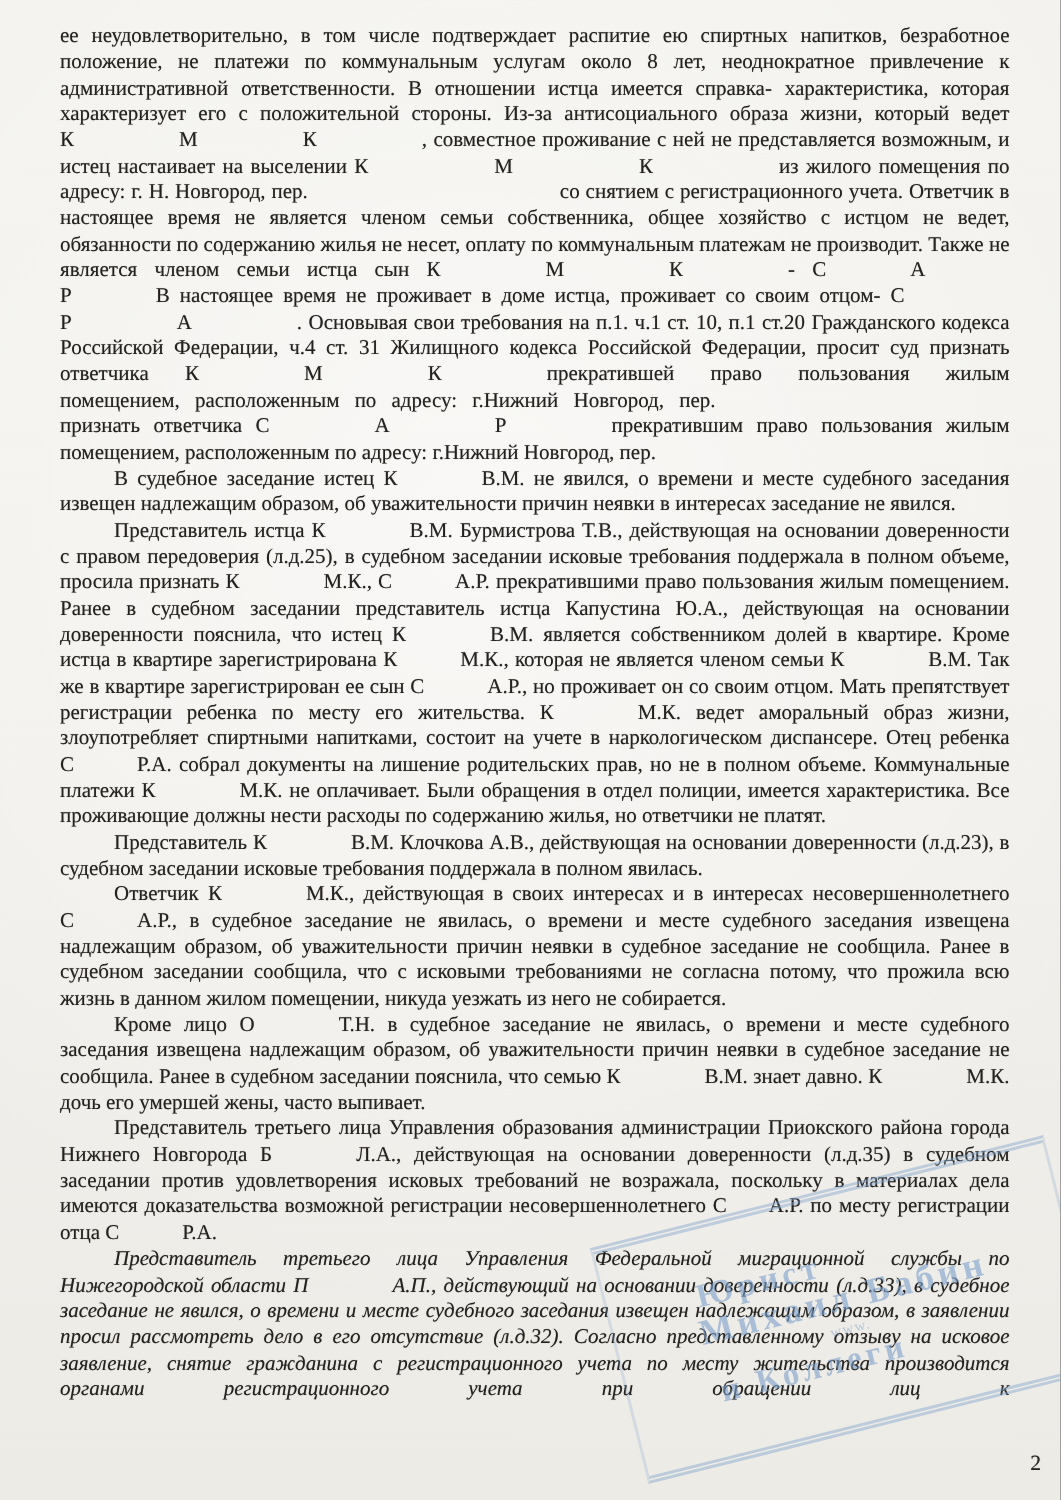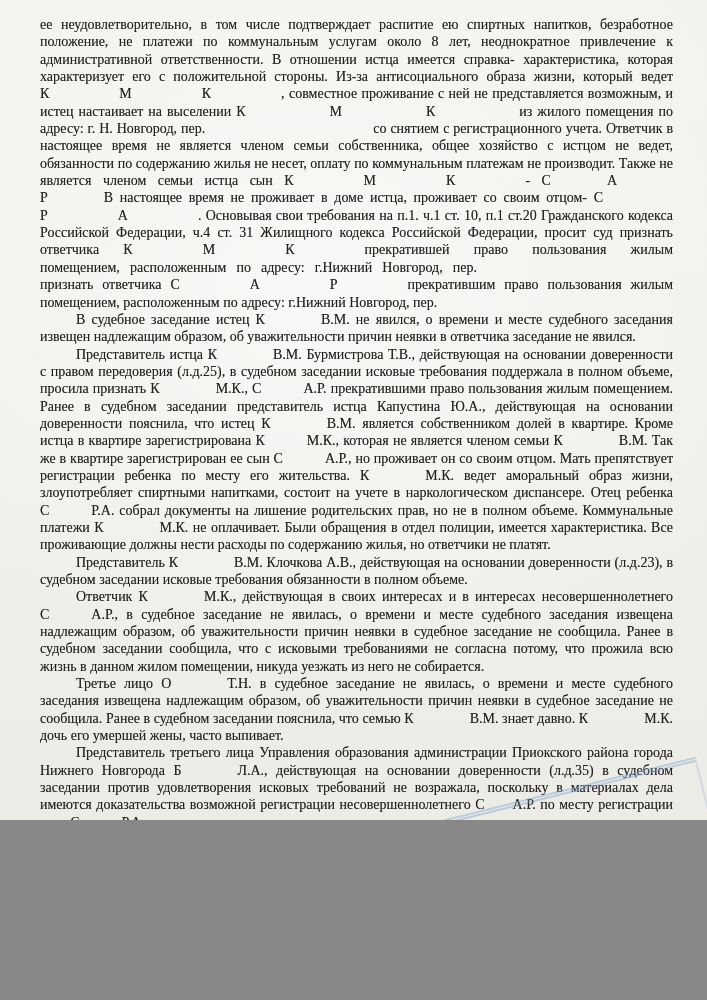--- a/index.html
+++ b/index.html
@@ -1,18 +1,18 @@
 <!DOCTYPE html>
 <html><head>
 <meta charset="utf-8">
 <style>
   html,body { margin:0; padding:0; background:#888; }
   .page {
     position:relative;
-    width:707px; height:820px;
+    width:707px; height:1000px;
     margin:0 auto;
     background:
       radial-gradient(ellipse 120% 90% at 45% 35%, rgba(255,255,255,0.55) 0%, rgba(255,255,255,0) 60%),
       linear-gradient(180deg, #f3f2ee 0%, #f1efeb 55%, #edebe6 100%);
     overflow:hidden;
     font-family:"Liberation Serif", serif;
   }
   .doc {
     position:absolute; left:40px; top:16px; width:633px;
     color:#24221f;
@@ -53,25 +53,25 @@
     text-shadow:0 0 0.6px rgba(35,32,30,0.45);
   }
 </style>
 </head>
 <body>
 
 <div class="page">
 
   <div class="doc">
     <p class="para">ее неудовлетворительно, в том числе подтверждает распитие ею спиртных напитков, безработное положение, не платежи по коммунальным услугам около 8 лет, неоднократное привлечение к административной ответственности. В отношении истца имеется справка- характеристика, которая характеризует его с положительной стороны. Из-за антисоциального образа жизни, который ведет К     М     К     , совместное проживание с ней не представляется возможным, и истец настаивает на выселении К      М      К      из жилого помещения по адресу: г. Н. Новгород, пер.            со снятием с регистрационного учета. Ответчик в настоящее время не является членом семьи собственника, общее хозяйство с истцом не ведет, обязанности по содержанию жилья не несет, оплату по коммунальным платежам не производит. Также не является членом семьи истца сын К     М     К     - С    А    Р    В настоящее время не проживает в доме истца, проживает со своим отцом- С     Р     А     . Основывая свои требования на п.1. ч.1 ст. 10, п.1 ст.20 Гражданского кодекса Российской Федерации, ч.4 ст. 31 Жилищного кодекса  Российской Федерации, просит суд признать ответчика К     М     К     прекратившей право пользования жилым помещением, расположенным по адресу: г.Нижний Новгород, пер.              признать ответчика С     А     Р     прекратившим право пользования жилым помещением, расположенным по адресу: г.Нижний Новгород, пер.</p>
-    <p class="para indent">В судебное заседание истец К    В.М. не явился, о времени и месте судебного заседания извещен надлежащим образом, об уважительности причин неявки в ответчика заседание не явился.</p>
+    <p class="para indent">В судебное заседание истец К    В.М. не явился, о времени и месте судебного заседания извещен надлежащим образом, об уважительности причин неявки в интересах заседание не явился.</p>
     <p class="para indent">Представитель истца К    В.М. Бурмистрова Т.В., действующая на основании доверенности с правом передоверия (л.д.25), в судебном заседании исковые требования поддержала в полном объеме, просила признать К    М.К., С   А.Р. прекратившими право пользования жилым помещением. Ранее в судебном заседании представитель истца Капустина Ю.А., действующая на основании доверенности пояснила, что истец К    В.М. является собственником долей в квартире. Кроме истца в квартире зарегистрирована К   М.К., которая не является членом семьи К    В.М. Так же в квартире зарегистрирован ее сын С   А.Р., но проживает он со своим отцом. Мать препятствует регистрации ребенка по месту его жительства. К    М.К. ведет аморальный образ жизни, злоупотребляет спиртными напитками, состоит на учете в наркологическом диспансере. Отец ребенка С   Р.А. собрал документы на лишение родительских прав, но не в полном объеме. Коммунальные платежи К    М.К. не оплачивает. Были обращения в отдел полиции, имеется характеристика. Все проживающие должны нести расходы по содержанию жилья, но ответчики не платят.</p>
-    <p class="para indent">Представитель К    В.М. Клочкова  А.В., действующая на основании доверенности (л.д.23), в судебном заседании исковые требования обязанности в полном объеме.</p>
+    <p class="para indent">Представитель К    В.М. Клочкова  А.В., действующая на основании доверенности (л.д.23), в судебном заседании исковые требования поддержала в полном явилась.</p>
     <p class="para indent">Ответчик К    М.К., действующая в своих интересах и в интересах несовершеннолетнего С   А.Р., в судебное заседание не явилась, о времени и месте судебного заседания извещена надлежащим образом, об уважительности причин неявки в судебное заседание не сообщила. Ранее в судебном заседании сообщила, что с исковыми требованиями не согласна потому, что прожила всю жизнь в данном жилом помещении, никуда уезжать из него не собирается.</p>
-    <p class="para indent">Третье лицо О    Т.Н. в судебное заседание не явилась, о времени и месте судебного заседания извещена надлежащим образом, об уважительности причин неявки в судебное заседание не сообщила. Ранее в судебном заседании пояснила, что семью К    В.М. знает давно. К    М.К. дочь его умершей жены, часто выпивает.</p>
+    <p class="para indent">Кроме лицо О    Т.Н. в судебное заседание не явилась, о времени и месте судебного заседания извещена надлежащим образом, об уважительности причин неявки в судебное заседание не сообщила. Ранее в судебном заседании пояснила, что семью К    В.М. знает давно. К    М.К. дочь его умершей жены, часто выпивает.</p>
     <p class="para indent">Представитель третьего лица Управления образования администрации Приокского района города Нижнего Новгорода Б    Л.А., действующая на основании доверенности (л.д.35) в судебном заседании против удовлетворения исковых требований не возражала, поскольку в материалах дела имеются доказательства возможной регистрации несовершеннолетнего С  А.Р. по месту регистрации отца С   Р.А.</p>
     <p class="para indent cont">Представитель третьего лица Управления Федеральной миграционной службы по Нижегородской области П    А.П., действующий на основании доверенности (л.д.33), в судебное заседание не явился, о времени и месте судебного заседания извещен надлежащим образом, в заявлении просил рассмотреть дело в его отсутствие (л.д.32). Согласно представленному отзыву на исковое заявление, снятие гражданина с регистрационного учета по месту жительства производится органами регистрационного учета при обращении лиц к</p>
   </div>
 
   <div class="watermark">
     <div class="wm-line wm-1">Юрист</div>
     <div class="wm-line wm-2">Михаил Бабин</div>
     <div class="wm-line wm-4">www.</div>
     <div class="wm-line wm-3">и Коллеги</div>
   </div>

